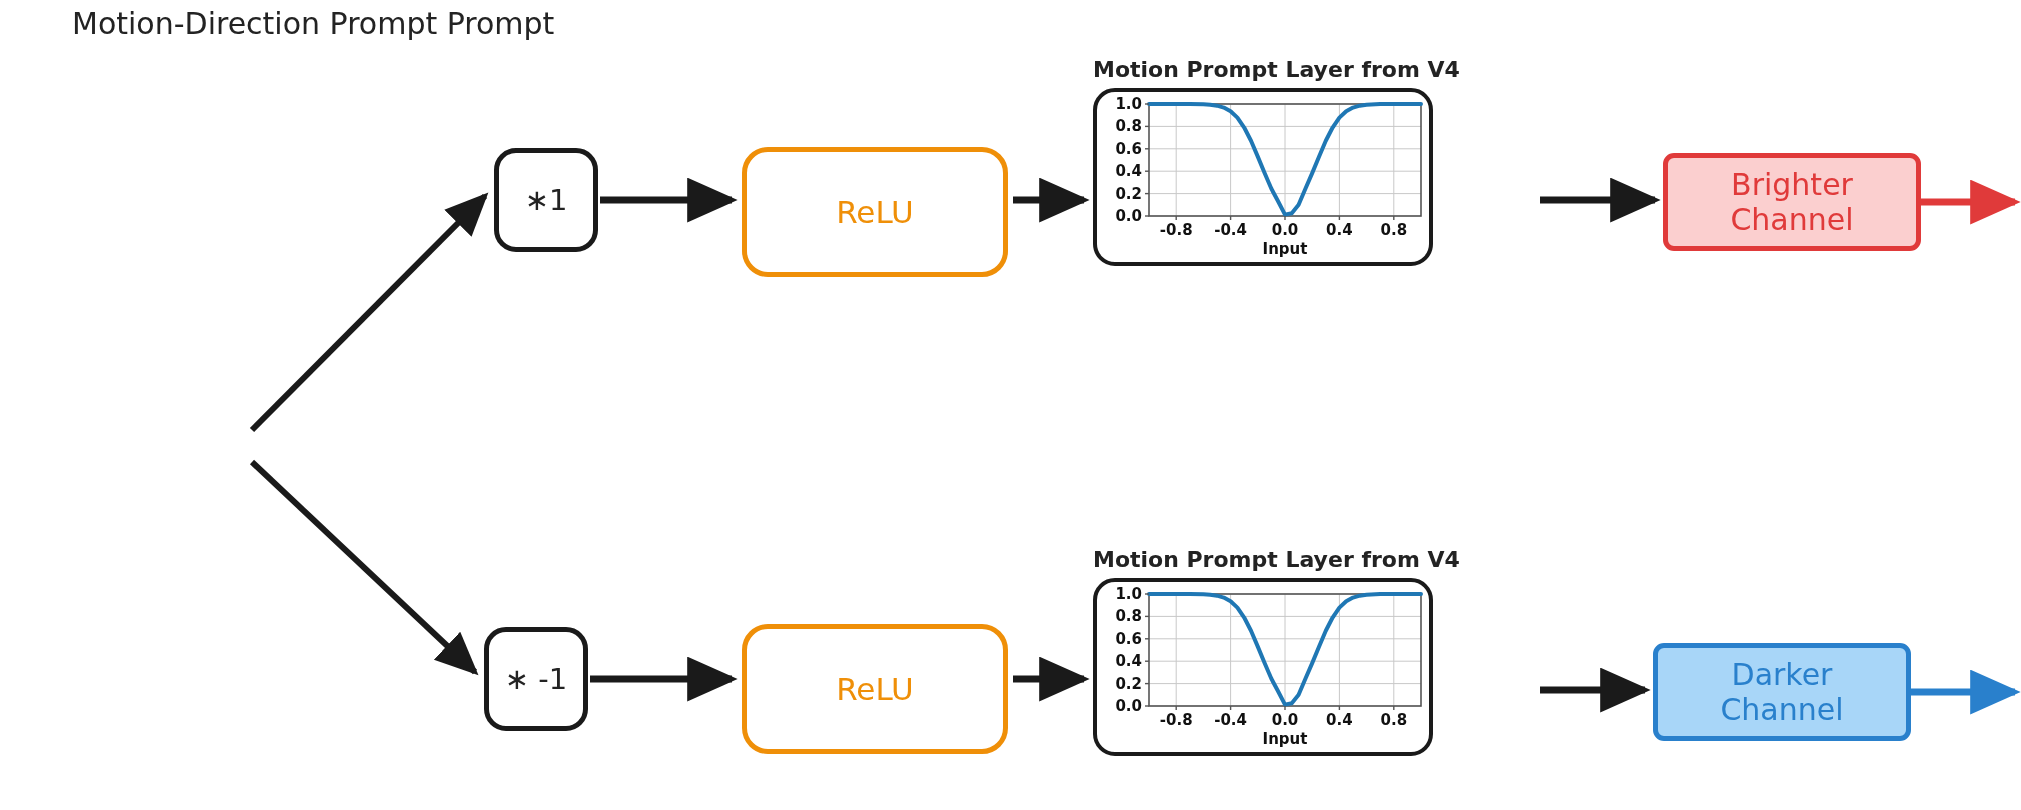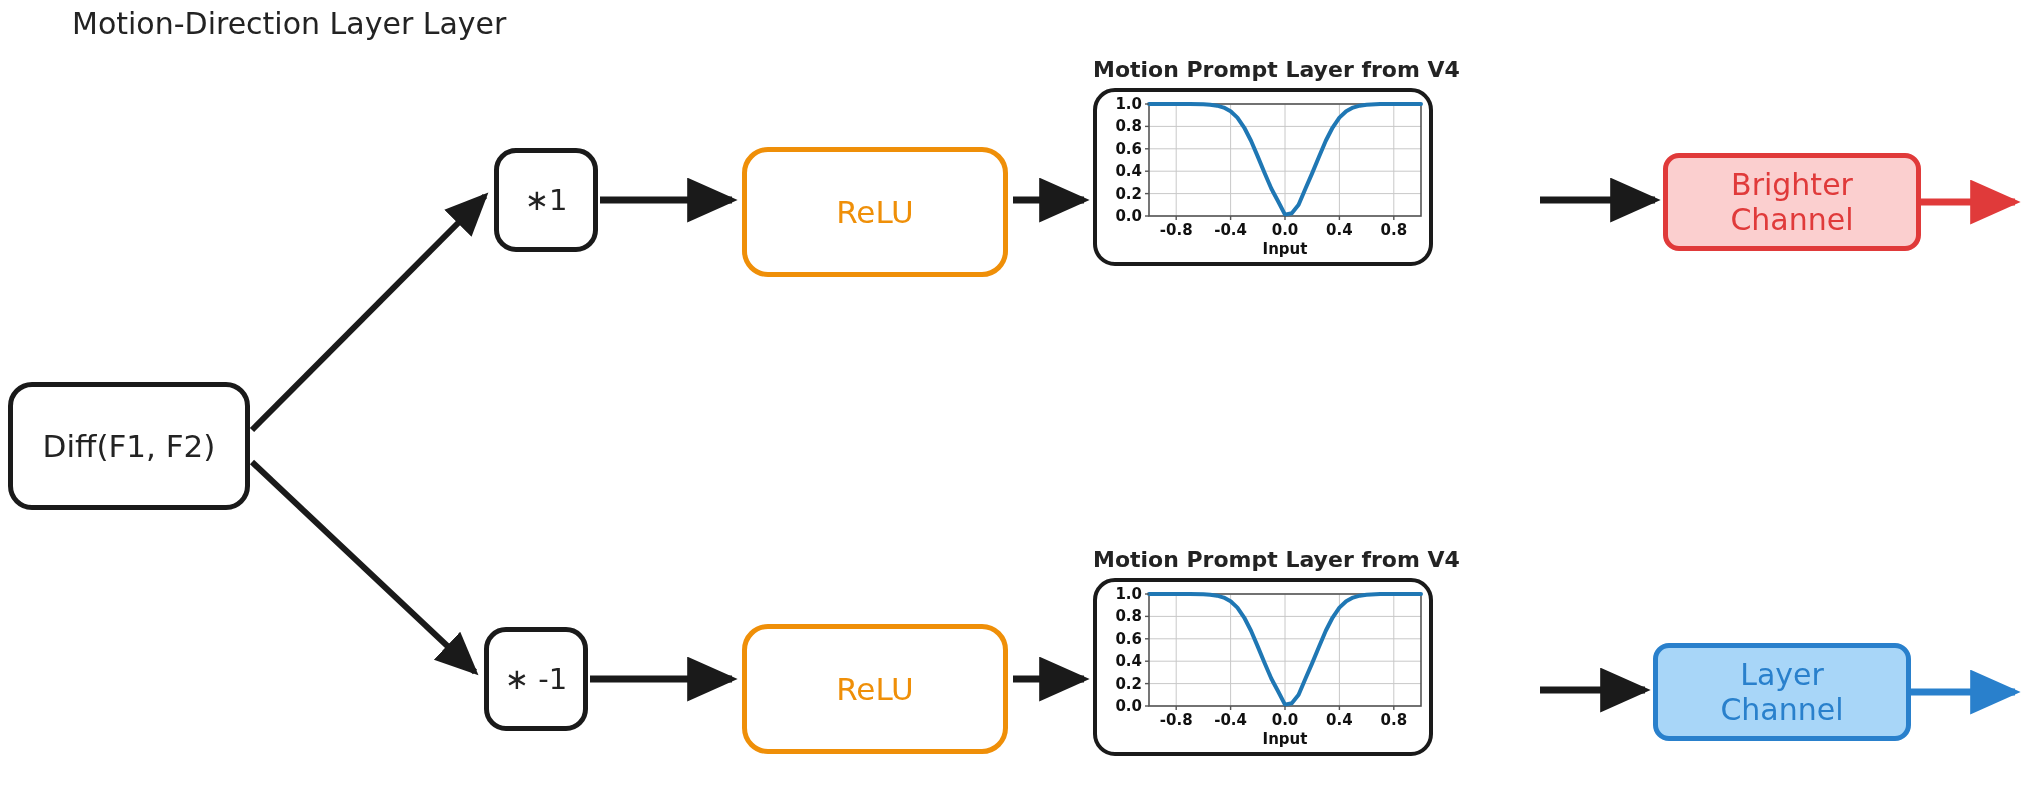--- a/index.html
+++ b/index.html
@@ -77,21 +77,21 @@
     background: #ffffff;
     font-size: 31px;
     color: #ef8f08;
   }
   #node-relu-top { left: 742px; top: 147px; }
   #node-relu-bot { left: 742px; top: 624px; }
 
   .node-channel {
     width: 258px;
     height: 98px;
-    border-radius: 16px;
+    border-radius: 11px;
     font-size: 30px;
     flex-direction: column;
   }
   #node-brighter {
     left: 1663px; top: 153px;
     border: 5px solid #e03a3a;
     background: #fbcfcf;
     color: #e03a3a;
   }
   #node-darker {
@@ -134,21 +134,21 @@
     left: 0; top: 0;
     width: 2021px; height: 810px;
     pointer-events: none;
   }
 </style>
 </head>
 <body>
 
 <div id="diagram-root">
 
-  <div class="abs" id="page-title">Motion-Direction Layer Layer</div>
+  <div class="abs" id="page-title">Motion-Direction Prompt Prompt</div>
 
   <svg id="wires" viewBox="0 0 2021 810" width="2021" height="810">
     <defs>
       <marker id="arw-dark" markerWidth="9" markerHeight="9" refX="6.4" refY="3.2" orient="auto" markerUnits="strokeWidth">
         <path d="M0,0 L7.2,3.2 L0,6.4 z" fill="#1a1a1a"></path>
       </marker>
       <marker id="arw-red" markerWidth="9" markerHeight="9" refX="6.4" refY="3.2" orient="auto" markerUnits="strokeWidth">
         <path d="M0,0 L7.2,3.2 L0,6.4 z" fill="#e03a3a"></path>
       </marker>
       <marker id="arw-blue" markerWidth="9" markerHeight="9" refX="6.4" refY="3.2" orient="auto" markerUnits="strokeWidth">
@@ -170,37 +170,36 @@
 
     <line x1="1540" y1="200" x2="1655" y2="200" stroke="#1a1a1a" stroke-width="7" marker-end="url(#arw-dark)"></line>
 
     <line x1="1540" y1="690" x2="1645" y2="690" stroke="#1a1a1a" stroke-width="7" marker-end="url(#arw-dark)"></line>
 
     <line x1="1921" y1="202" x2="2015" y2="202" stroke="#e03a3a" stroke-width="7" marker-end="url(#arw-red)"></line>
 
     <line x1="1911" y1="692" x2="2015" y2="692" stroke="#2980cc" stroke-width="7" marker-end="url(#arw-blue)"></line>
   </svg>
 
-  <div class="abs node node-diff">Diff(F1, F2)</div>
 
   <div class="abs node node-mult" id="node-mult-pos">∗1</div>
 
   <div class="abs node node-mult" id="node-mult-neg">∗ -1</div>
 
   <div class="abs node node-relu" id="node-relu-top">ReLU</div>
 
   <div class="abs node node-relu" id="node-relu-bot">ReLU</div>
 
   <div class="abs node node-channel" id="node-brighter">
     <span class="chline">Brighter</span>
     <span class="chline">Channel</span>
   </div>
 
   <div class="abs node node-channel" id="node-darker">
-    <span class="chline">Layer</span>
+    <span class="chline">Darker</span>
     <span class="chline">Channel</span>
   </div>
 
   <div class="abs chart-title" id="chart-title-top">Motion Prompt Layer from V4</div>
 
   <div class="abs chart-card" id="chart-card-top">
     <svg class="chart-svg" id="svg-chart-0" width="332" height="170" viewBox="0 0 332 170">
         <rect x="52" y="12" width="272" height="112" fill="#ffffff"></rect>
         <g>
           <line x1="79.19999999999999" y1="12" x2="79.19999999999999" y2="124" stroke="#c8c8c8" stroke-width="1"></line>

